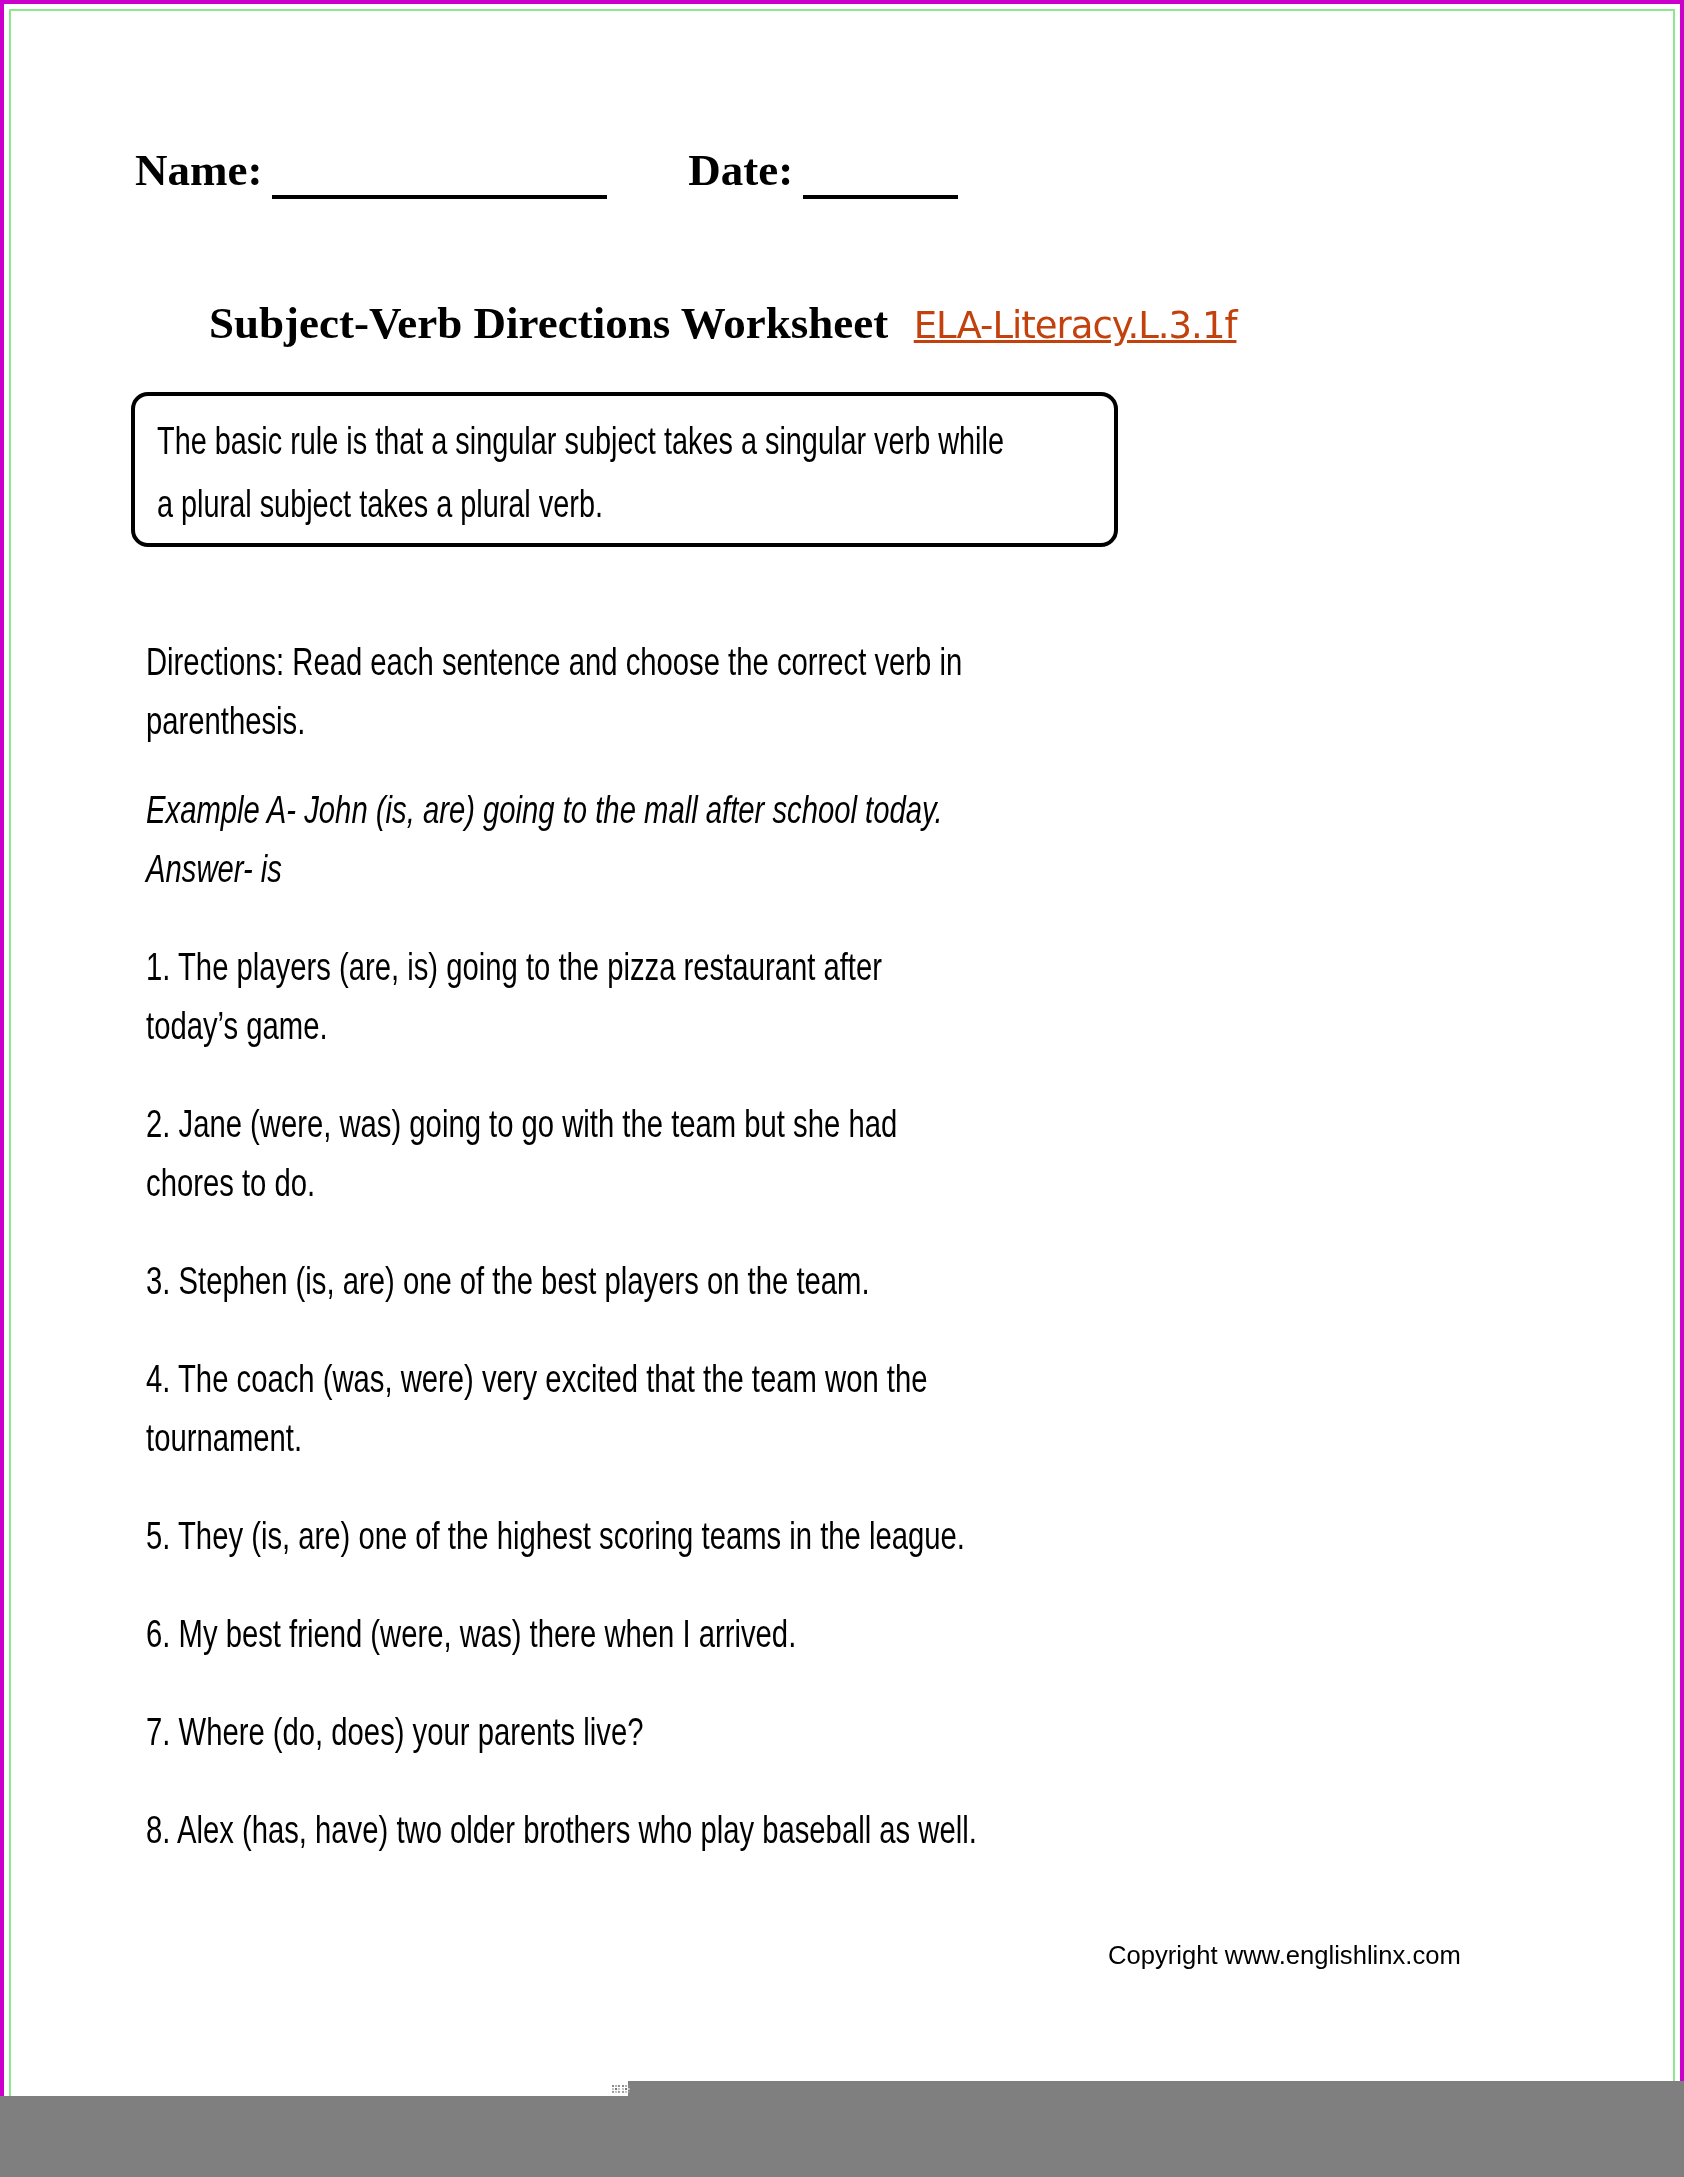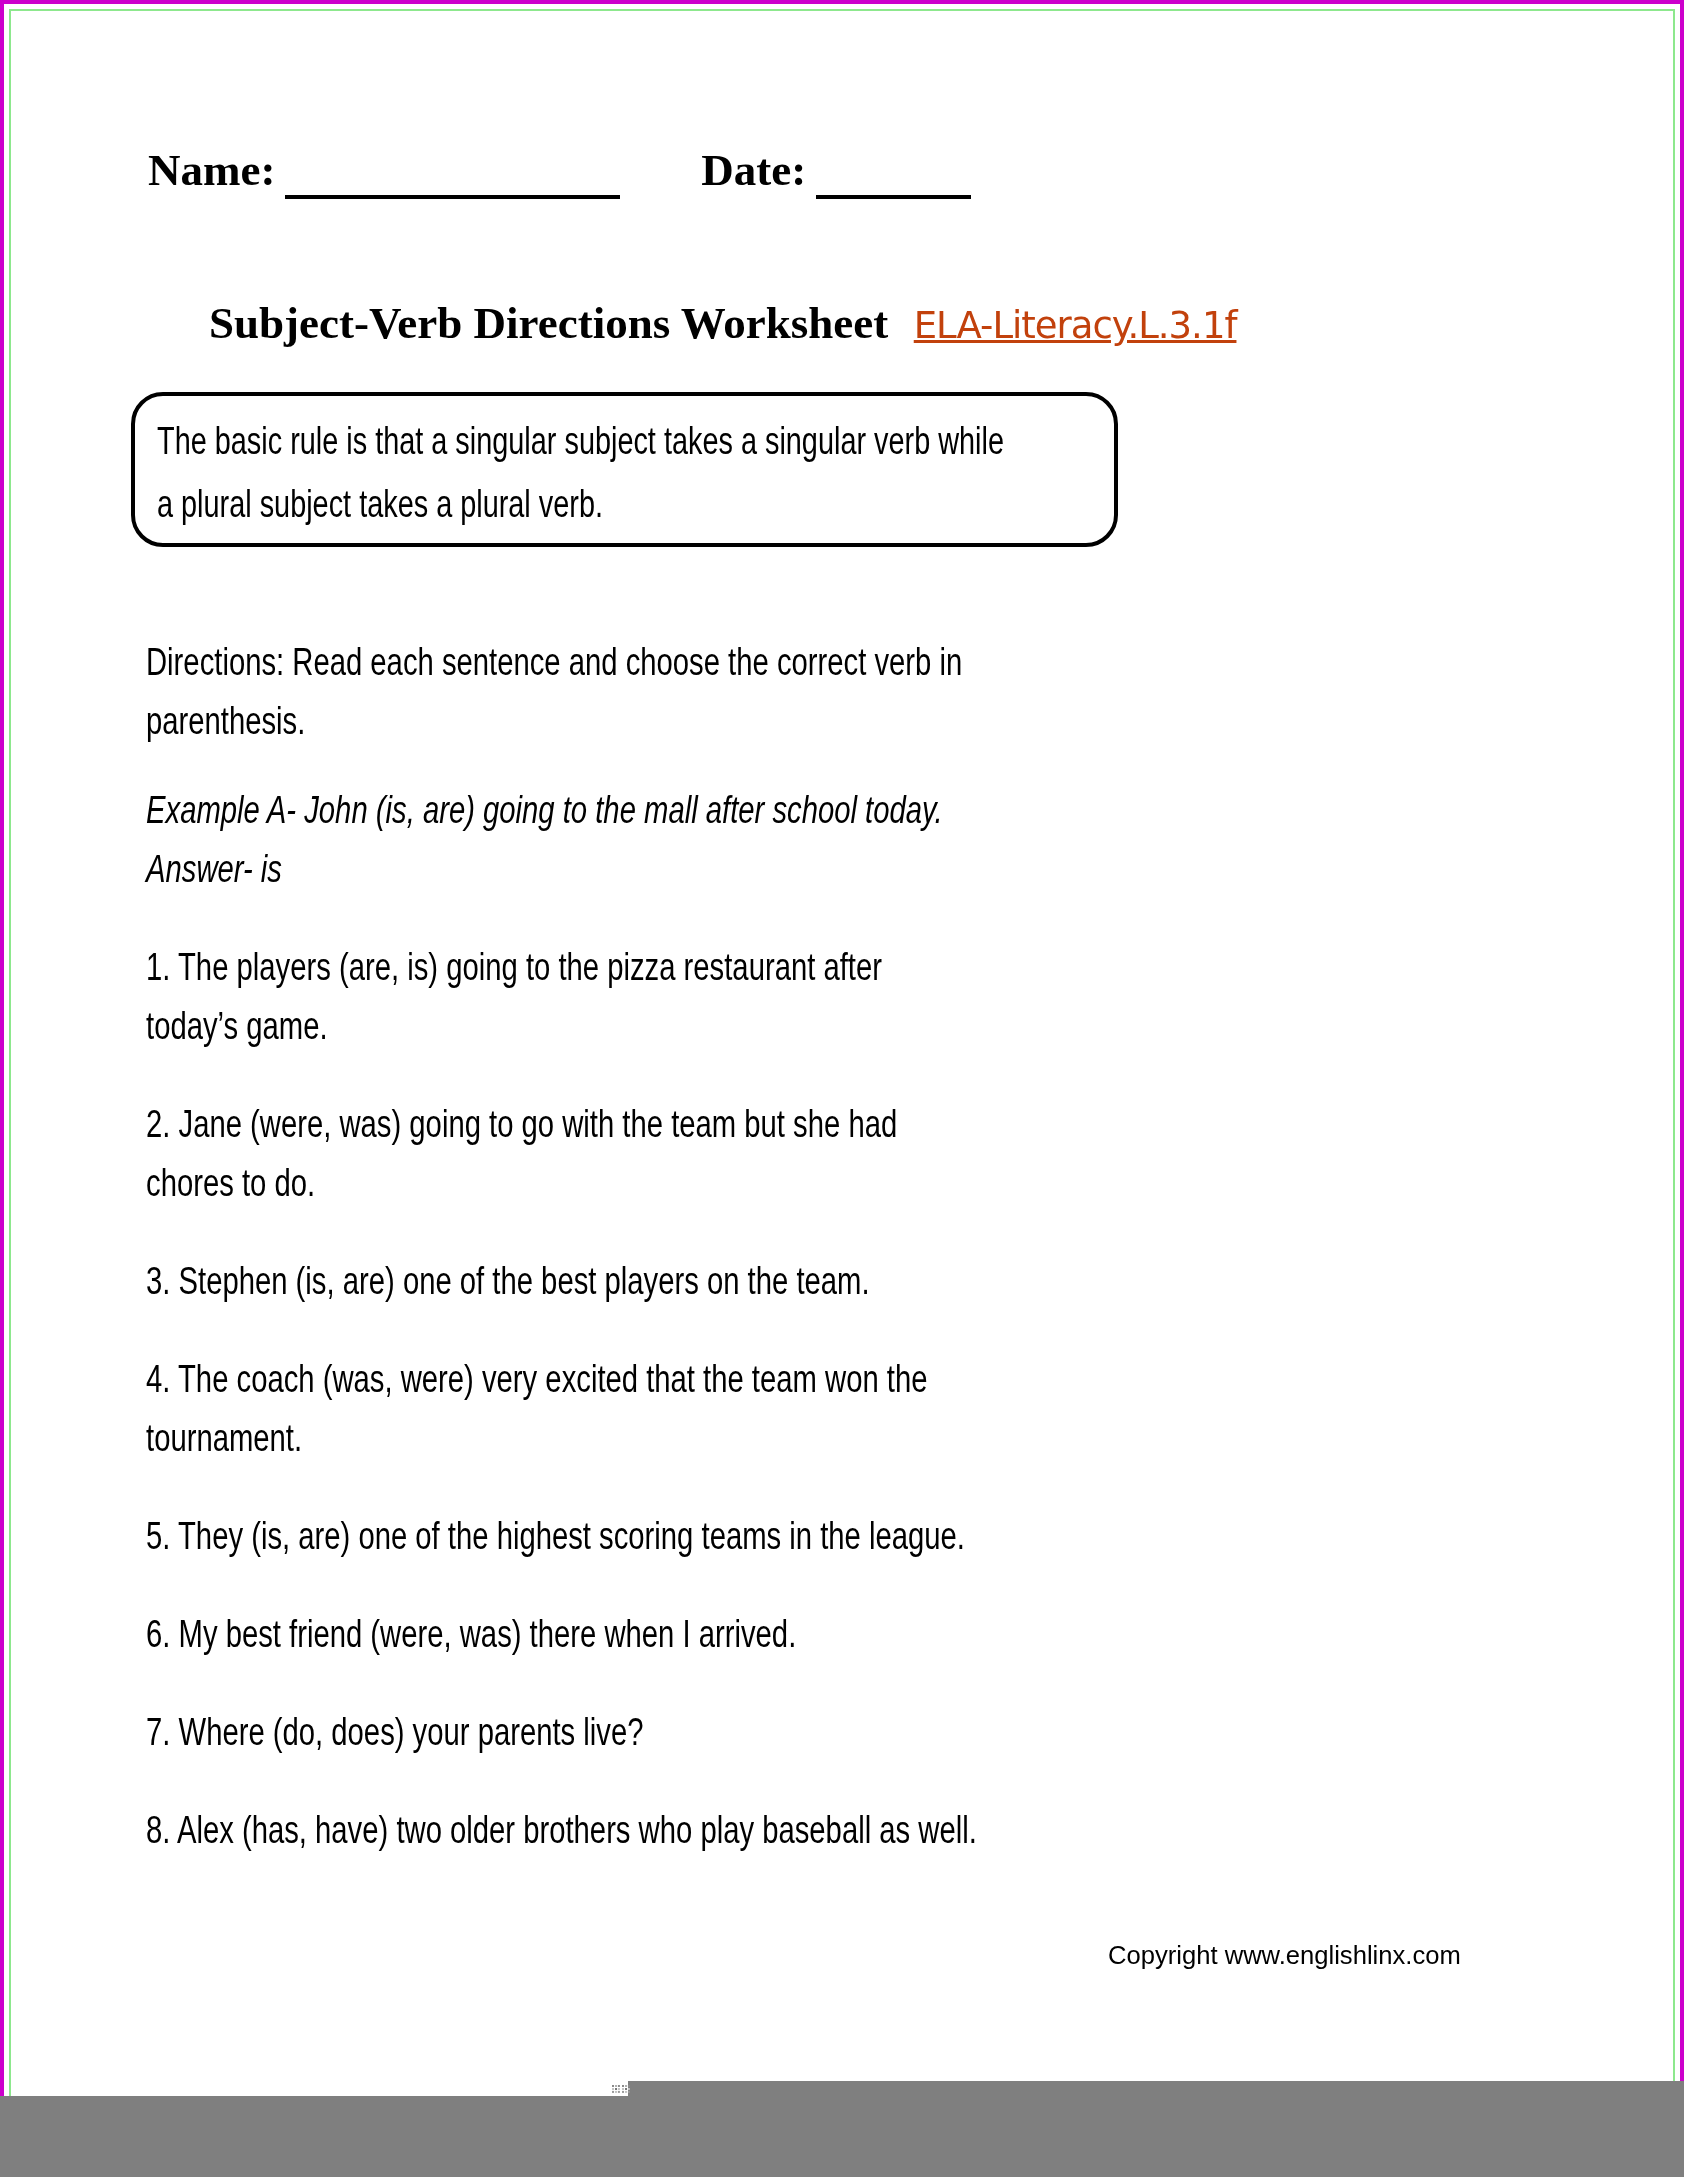--- a/index.html
+++ b/index.html
@@ -5,40 +5,40 @@
   html,body{margin:0;padding:0;background:#fff;}
   .canvas{
     position:relative;width:1684px;height:2177px;background:#ffffff;
     overflow:hidden;color:#000;font-family:"Liberation Sans",sans-serif;
   }
   
   .border-frame{position:absolute;inset:0;border:4.9px solid #cc00cc;z-index:1;}
   .inner-line{position:absolute;inset:4.9px;border:2px solid #8de88d;}
   
   .name-date-row{
-    position:absolute;left:148px;top:144px;z-index:2;
+    position:absolute;left:135px;top:144px;z-index:2;
     font-family:"Liberation Serif",serif;font-weight:bold;font-size:45px;white-space:nowrap;
   }
   .uline{display:inline-block;border-bottom:4.9px solid #000;height:0;vertical-align:-13.8px;}
   .uline-name{width:335px;margin-left:9.9px;}
   .uline-date{width:155px;margin-left:9.9px;}
   .date-label{margin-left:81px;}
   
   .title-row{
     position:absolute;left:209px;top:297px;z-index:2;white-space:nowrap;
     font-family:"Liberation Serif",serif;font-weight:bold;font-size:45px;
   }
   .std-link{
     font-family:"DejaVu Sans",sans-serif;font-weight:normal;font-size:37px;
     letter-spacing:-1px;color:#2222ce;text-decoration:underline;margin-left:25.6px;cursor:pointer;
   }
   
   .rule-box{
     position:absolute;left:131px;top:392px;width:987px;height:155px;box-sizing:border-box;
-    border:4.9px solid #000;border-radius:32px;z-index:2;overflow:visible;
+    border:4.9px solid #000;border-radius:17px;z-index:2;overflow:visible;
   }
   .rule-text{
     margin:12.8px 0 0 21.7px;font-size:39px;line-height:63px;white-space:pre-line;
     width:1281px;transform:scaleX(0.74);transform-origin:0 0;
   }
   
   .main-col{
     position:absolute;left:146px;top:632px;width:1399px;z-index:2;
     font-size:39px;line-height:59px;transform:scaleX(0.75);transform-origin:0 0;
   }

